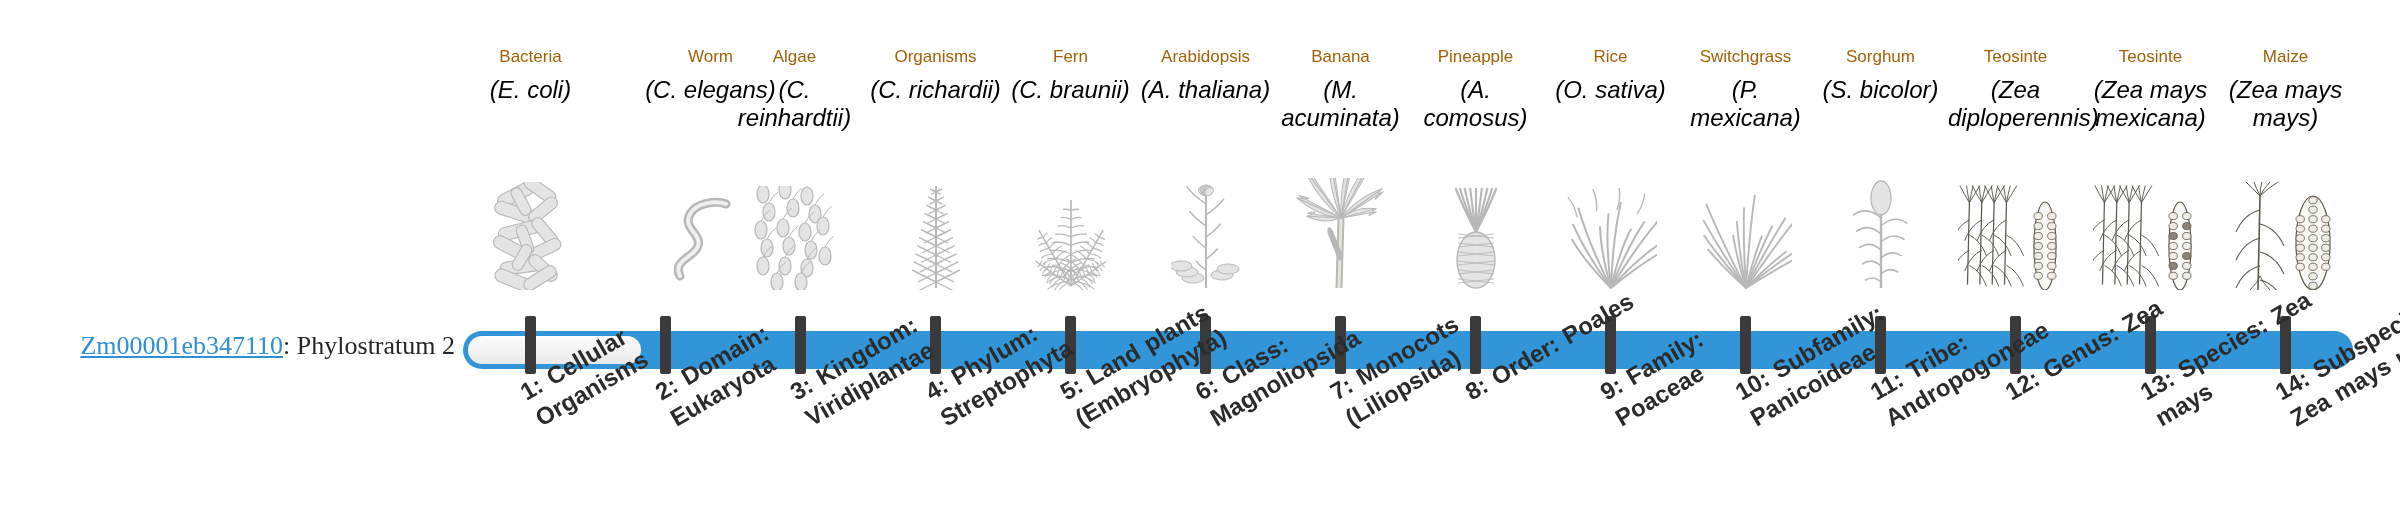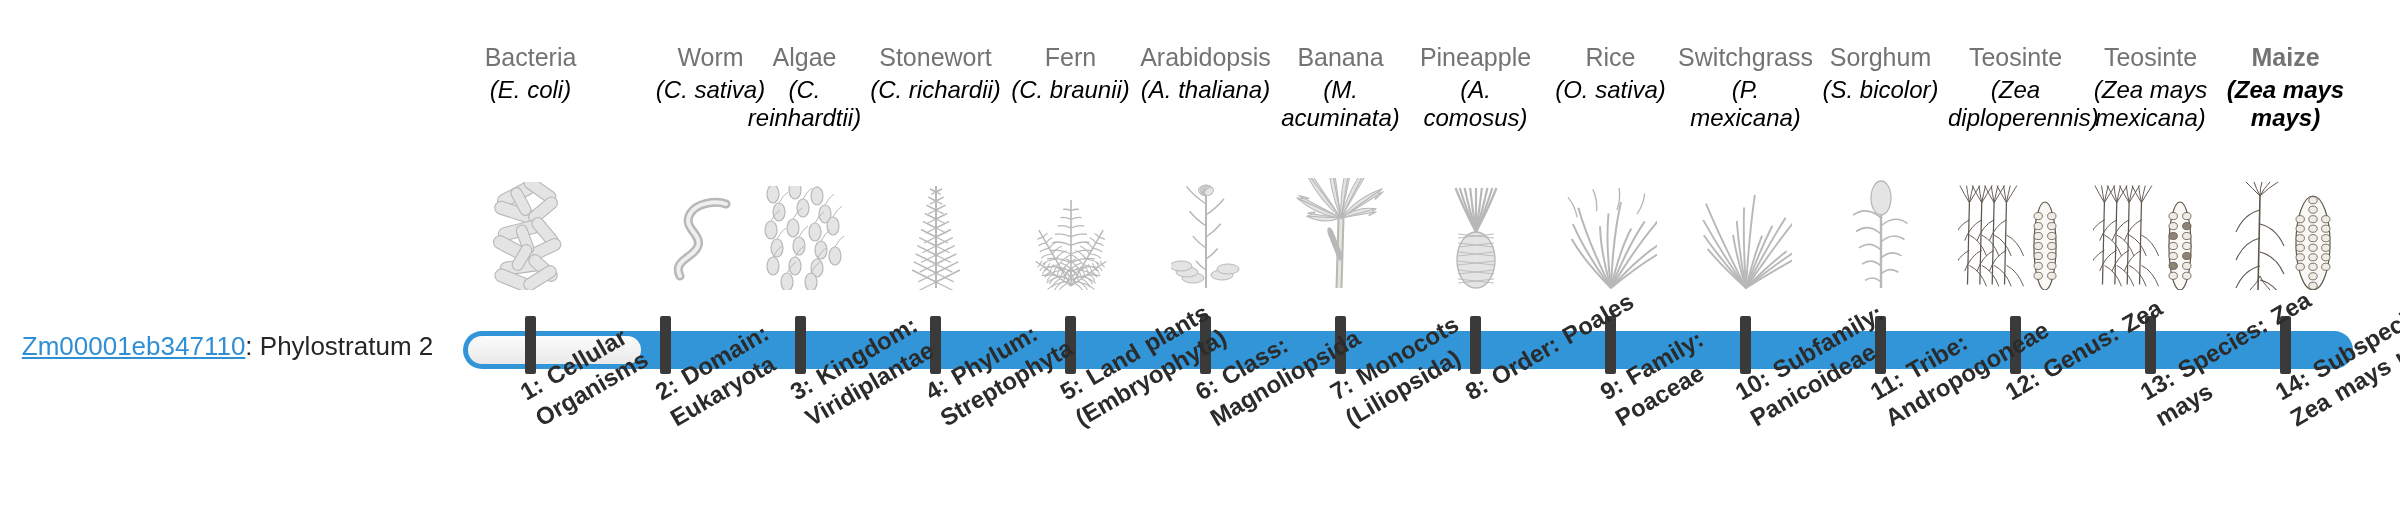--- a/index.html
+++ b/index.html
@@ -21,24 +21,25 @@
     width: 2400px;
     height: 520px;
   }
 
   
   #gene-label {
     position: absolute;
     left: 0px;
     top: 331px;
     width: 455px;
-    text-align: center;
+    text-align: right;
     font-size: 26px;
     line-height: 30px;
     white-space: nowrap;
+    font-family: Liberation Serif, serif;
   }
   #gene-label .gene-id {
     color: #2e8fd4;
     text-decoration: underline;
     cursor: pointer;
   }
   #gene-label .gene-strat {
     color: #262626;
   }
 
@@ -56,23 +57,23 @@
     width: 135px;
     height: 520px;
   }
 
   .common-name {
     position: absolute;
     top: 42px;
     left: 0;
     width: 100%;
     text-align: center;
-    font-size: 25px;
+    font-size: 17px;
     line-height: 30px;
-    color: #737373;
+    color: #a16207;
   }
   .sci-name {
     position: absolute;
     top: 76px;
     left: 0;
     width: 100%;
     text-align: center;
     font-size: 24px;
     line-height: 28px;
     font-style: italic;
@@ -170,29 +171,29 @@
             <rect x="2" y="92" width="40" height="13" rx="6.5" fill="#e4e4e4" stroke="#b8b8b8" stroke-width="1.1" transform="rotate(22 22 98.5)"></rect>
             <rect x="30" y="90" width="36" height="12" rx="6" fill="#e4e4e4" stroke="#b8b8b8" stroke-width="1.1" transform="rotate(-32 48 96)"></rect>
             <rect x="14" y="14" width="30" height="11" rx="5.5" fill="#e4e4e4" stroke="#b8b8b8" stroke-width="1.1" transform="rotate(62 29 19.5)"></rect>
             <rect x="18" y="52" width="30" height="11" rx="5.5" fill="#e4e4e4" stroke="#b8b8b8" stroke-width="1.1" transform="rotate(70 33 57.5)"></rect>
             <rect x="16" y="70" width="28" height="11" rx="5.5" fill="#e4e4e4" stroke="#b8b8b8" stroke-width="1.1" transform="rotate(-60 30 75.5)"></rect>
           </svg>
         </div>
       </div>
       <div class="col" style="left: 135px; margin-left: 45px;">
         <div class="common-name">Worm</div>
-        <div class="sci-name">(C. sativa)</div>
+        <div class="sci-name">(C. elegans)</div>
         <div class="organism">
           <svg width="86" height="96" viewBox="0 0 86 96">
             <path d="M12 82 C4 66 26 64 30 52 C34 40 14 34 22 20 C28 9 48 6 58 10" fill="none" stroke="#b8b8b8" stroke-width="9" stroke-linecap="round"></path>
             <path d="M12 82 C4 66 26 64 30 52 C34 40 14 34 22 20 C28 9 48 6 58 10" fill="none" stroke="#efefef" stroke-width="4" stroke-linecap="round"></path>
           </svg>
         </div>
       </div>
-      <div class="col" style="left: 274px; text-decoration: underline;">
+      <div class="col" style="left: 264px; text-decoration: underline;">
         <div class="common-name">Algae</div>
         <div class="sci-name">(C. reinhardtii)</div>
         <div class="organism">
           <svg width="84" height="104" viewBox="0 0 84 104">
             <ellipse cx="10" cy="8" rx="6" ry="9" fill="#e4e4e4" stroke="#b8b8b8" stroke-width="1.2"></ellipse>
             <path d="M10 -1 q4 -8 9 -11" fill="none" stroke="#b8b8b8" stroke-width="1"></path>
             <ellipse cx="32" cy="4" rx="6" ry="9" fill="#e4e4e4" stroke="#b8b8b8" stroke-width="1.2"></ellipse>
             <path d="M32 -5 q4 -8 9 -11" fill="none" stroke="#b8b8b8" stroke-width="1"></path>
             <ellipse cx="54" cy="10" rx="6" ry="9" fill="#e4e4e4" stroke="#b8b8b8" stroke-width="1.2"></ellipse>
             <path d="M54 1 q4 -8 9 -11" fill="none" stroke="#b8b8b8" stroke-width="1"></path>
@@ -225,21 +226,21 @@
             <ellipse cx="72" cy="70" rx="6" ry="9" fill="#e4e4e4" stroke="#b8b8b8" stroke-width="1.2"></ellipse>
             <path d="M72 61 q4 -8 9 -11" fill="none" stroke="#b8b8b8" stroke-width="1"></path>
             <ellipse cx="24" cy="96" rx="6" ry="9" fill="#e4e4e4" stroke="#b8b8b8" stroke-width="1.2"></ellipse>
             <path d="M24 87 q4 -8 9 -11" fill="none" stroke="#b8b8b8" stroke-width="1"></path>
             <ellipse cx="48" cy="96" rx="6" ry="9" fill="#e4e4e4" stroke="#b8b8b8" stroke-width="1.2"></ellipse>
             <path d="M48 87 q4 -8 9 -11" fill="none" stroke="#b8b8b8" stroke-width="1"></path>
           </svg>
         </div>
       </div>
       <div class="col" style="left: 405px;">
-        <div class="common-name">Stonewort</div>
+        <div class="common-name">Organisms</div>
         <div class="sci-name">(C. richardii)</div>
         <div class="organism">
           <svg width="70" height="110" viewBox="0 0 70 110">
             <path d="M35 108 L35 6" stroke="#b8b8b8" stroke-width="2"></path>
             <path d="M35 12 l-6 -3" stroke="#b8b8b8" stroke-width="1.4" fill="none"></path>
             <path d="M35 12 l-4.800000000000001 2.4000000000000004" stroke="#b8b8b8" stroke-width="1.2" fill="none"></path>
             <path d="M35 12 l6 -3" stroke="#b8b8b8" stroke-width="1.4" fill="none"></path>
             <path d="M35 12 l4.800000000000001 2.4000000000000004" stroke="#b8b8b8" stroke-width="1.2" fill="none"></path>
             <path d="M35 21 l-7.8 -3.9" stroke="#b8b8b8" stroke-width="1.4" fill="none"></path>
             <path d="M35 21 l-6.24 3.12" stroke="#b8b8b8" stroke-width="1.2" fill="none"></path>
@@ -748,21 +749,21 @@
               <ellipse cx="4.2" cy="78.0" rx="4.2" ry="3.57" fill="#f0ece4" stroke="#5d564c" stroke-width="0.8"></ellipse>
               <ellipse cx="17.8" cy="78.0" rx="4.2" ry="3.57" fill="#8d8477" stroke="#5d564c" stroke-width="0.8"></ellipse>
               <ellipse cx="4.2" cy="87.9" rx="4.2" ry="3.57" fill="#8d8477" stroke="#5d564c" stroke-width="0.8"></ellipse>
               <ellipse cx="17.8" cy="87.9" rx="4.2" ry="3.57" fill="#f0ece4" stroke="#5d564c" stroke-width="0.8"></ellipse>
               <ellipse cx="4.2" cy="97.8" rx="4.2" ry="3.57" fill="#f0ece4" stroke="#5d564c" stroke-width="0.8"></ellipse>
               <ellipse cx="17.8" cy="97.8" rx="4.2" ry="3.57" fill="#f0ece4" stroke="#5d564c" stroke-width="0.8"></ellipse>
             </g>
           </svg>
         </div>
       </div>
-      <div class="col" style="left: 1755px; font-weight: bold;">
+      <div class="col" style="left: 1755px;">
         <div class="common-name">Maize</div>
         <div class="sci-name">(Zea mays mays)</div>
         <div class="organism">
           <svg width="116" height="112" viewBox="0 0 116 112">
             <g transform="translate(4,0)">
               <path d="M26 112 L28 18" stroke="#5d564c" stroke-width="1.6" fill="none"></path>
               <path d="M28 18 q-8 -8 -14 -14" fill="none" stroke="#5d564c" stroke-width="1"></path>
               <path d="M28 18 q-4 -8 -6 -14" fill="none" stroke="#5d564c" stroke-width="1"></path>
               <path d="M28 18 q0 -8 2 -14" fill="none" stroke="#5d564c" stroke-width="1"></path>
               <path d="M28 18 q4 -8 10 -14" fill="none" stroke="#5d564c" stroke-width="1"></path>

